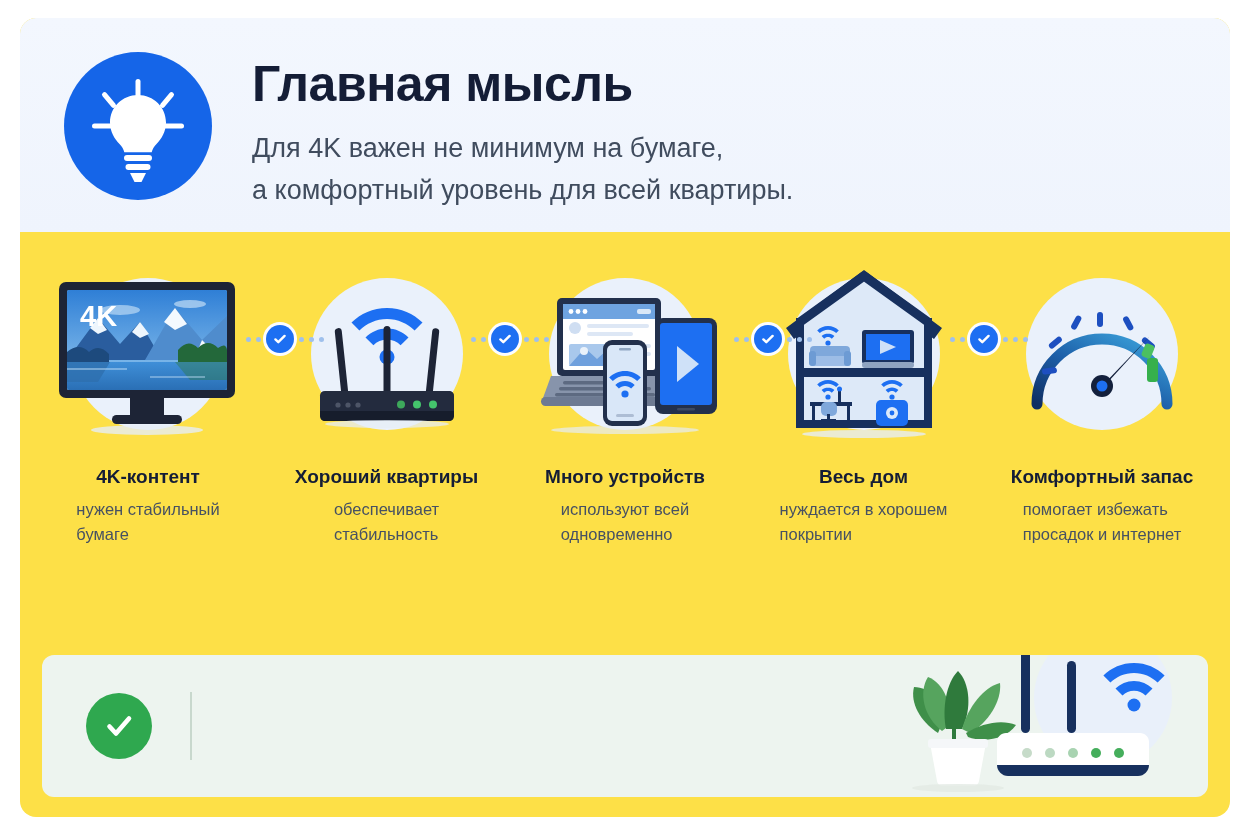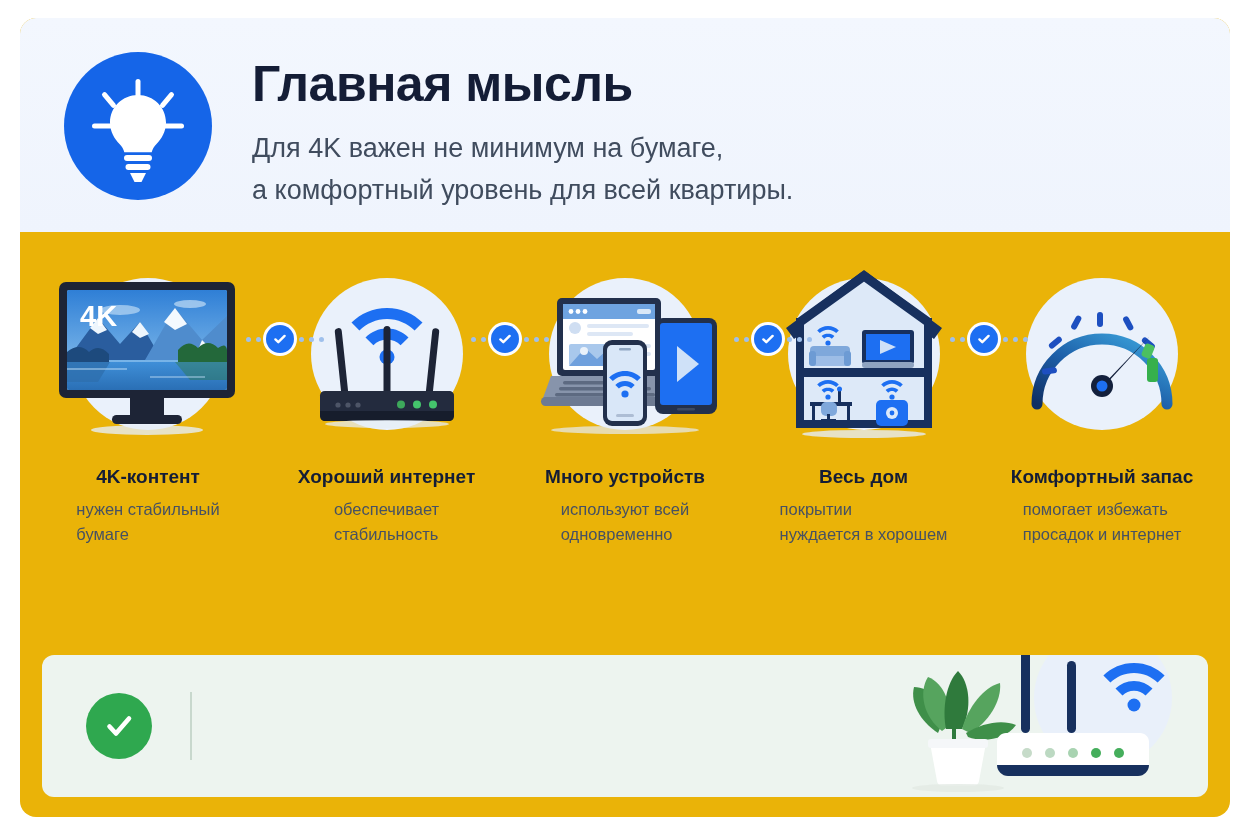--- a/index.html
+++ b/index.html
@@ -16,21 +16,21 @@
     width: 1250px; height: 833px;
     background: #ffffff;
     padding: 18px 20px 16px 20px;
   }
 
   .card {
     position: relative;
     width: 1210px; height: 799px;
     border-radius: 16px;
     overflow: hidden;
-    background: #eab308;
+    background: #fde047;
     display: flex;
     flex-direction: column;
   }
 
   
   .header {
     position: relative;
     height: 214px;
     background: linear-gradient(180deg, #f3f7fe 0%, #eff4fd 100%);
     display: flex;
@@ -285,21 +285,21 @@
                 <circle cx="49" cy="141" r="2.6" fill="#4d5567"></circle>
                 <circle cx="59" cy="141" r="2.6" fill="#4d5567"></circle>
                 <circle cx="69" cy="141" r="2.6" fill="#4d5567"></circle>
                 <circle cx="112" cy="140.5" r="4" fill="#3da85b"></circle>
                 <circle cx="128" cy="140.5" r="4" fill="#44c46c"></circle>
                 <circle cx="144" cy="140.5" r="4" fill="#44c46c"></circle>
               </g>
               <ellipse cx="98" cy="160" rx="62" ry="4" fill="#e6edf6" opacity=".75"></ellipse>
             </svg>
           </div>
-          <div class="step-title">Хороший интернет</div>
+          <div class="step-title">Хороший квартиры</div>
           <div class="step-desc">
             <div>обеспечивает</div>
             <div>стабильность</div>
           </div>
         </div>
 
         <div class="step">
           <div class="art">
             <div class="art-halo"></div>
             <svg width="196" height="180" viewBox="0 0 196 180">
@@ -412,22 +412,22 @@
               <g>
                 <rect x="110" y="144" width="32" height="26" rx="5" fill="#1d6ff2"></rect>
                 <circle cx="126" cy="157" r="6" fill="#dbe9fa"></circle>
                 <circle cx="126" cy="157" r="2.4" fill="#1d6ff2"></circle>
               </g>
               <ellipse cx="98" cy="178" rx="62" ry="4" fill="#e6edf6" opacity=".8"></ellipse>
             </svg>
           </div>
           <div class="step-title">Весь дом</div>
           <div class="step-desc">
+            <div>нуждается в хорошем</div>
             <div>покрытии</div>
-            <div>нуждается в хорошем</div>
           </div>
         </div>
 
         <div class="step">
           <div class="art">
             <div class="art-halo"></div>
             <svg width="196" height="180" viewBox="0 0 196 180">
               <defs>
                 <linearGradient id="gauge" x1="0" y1="1" x2="1" y2="0">
                   <stop offset="0" stop-color="#0f2f63"></stop>

